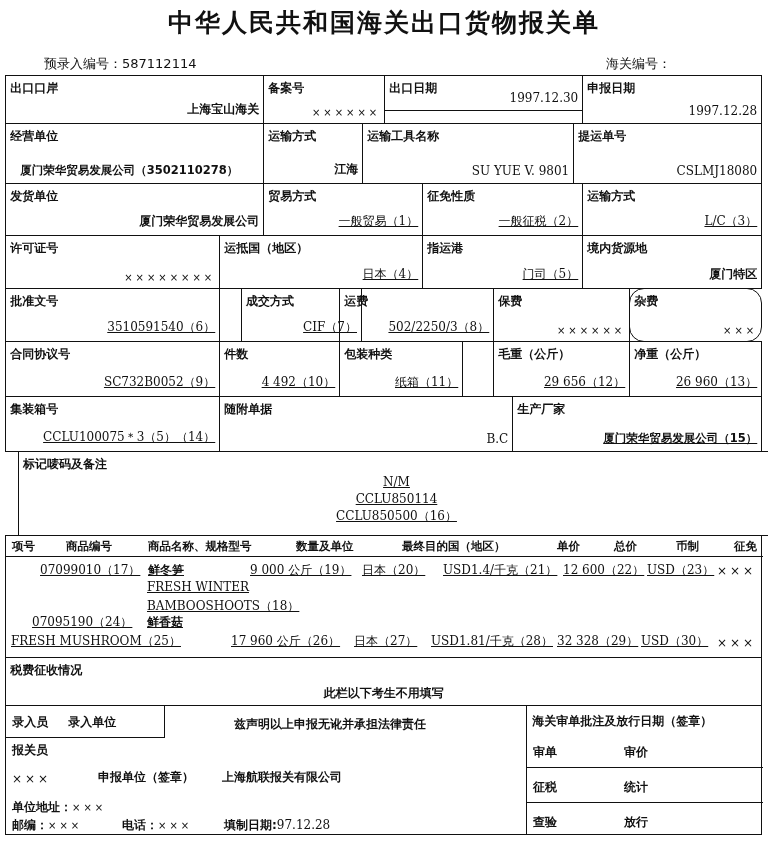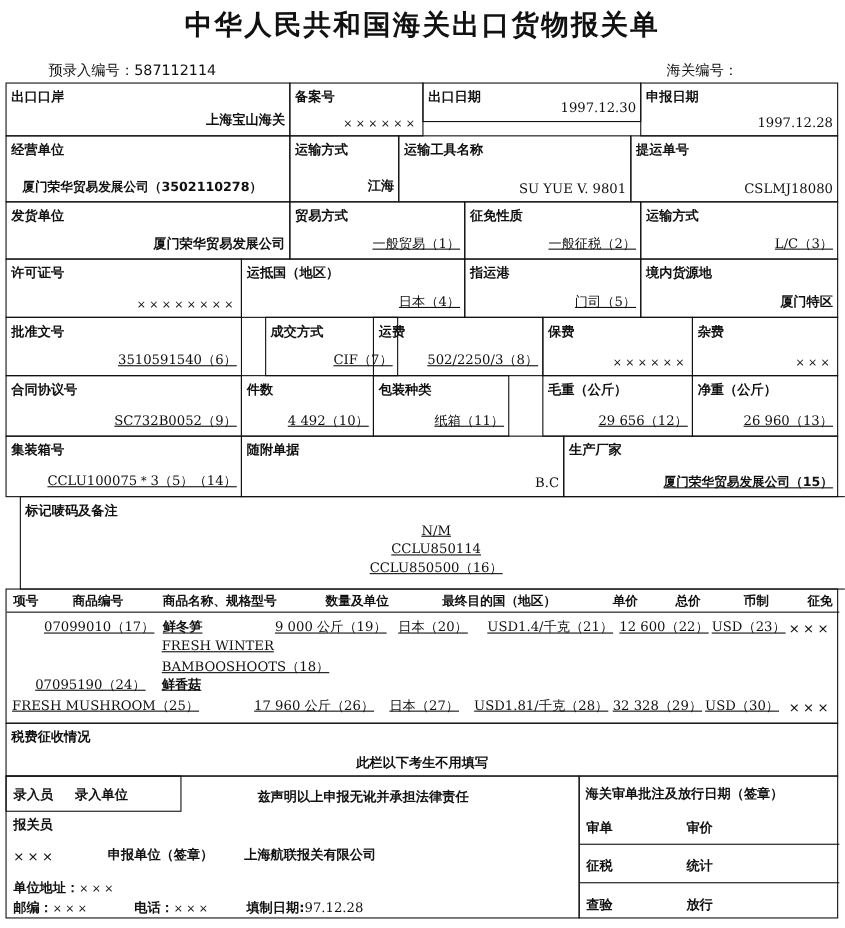--- a/index.html
+++ b/index.html
@@ -110,21 +110,21 @@
   <span class="val u">CIF（7）</span>
 </div>
 <div class="cell" style="left:340px;top:289px;width:155px;height:54px;">
   <span class="lbl">运费</span>
   <span class="val u">502/2250/3（8）</span>
 </div>
 <div class="cell" style="left:494px;top:289px;width:137px;height:54px;">
   <span class="lbl">保费</span>
   <span class="val xs">××××××</span>
 </div>
-<div class="cell" style="left:630px;top:289px;width:133px;height:54px;">
+<div class="cell" style="left:630px;top:289px;width:133px;height:54px;border-radius:15px;">
   <span class="lbl">杂费</span>
   <span class="val xs">×××</span>
 </div>
 
 <div class="cell" style="left:6px;top:342px;width:215px;height:56px;">
   <span class="lbl">合同协议号</span>
   <span class="val u">SC732B0052（9）</span>
 </div>
 <div class="cell" style="left:220px;top:342px;width:121px;height:56px;">
   <span class="lbl">件数</span>

